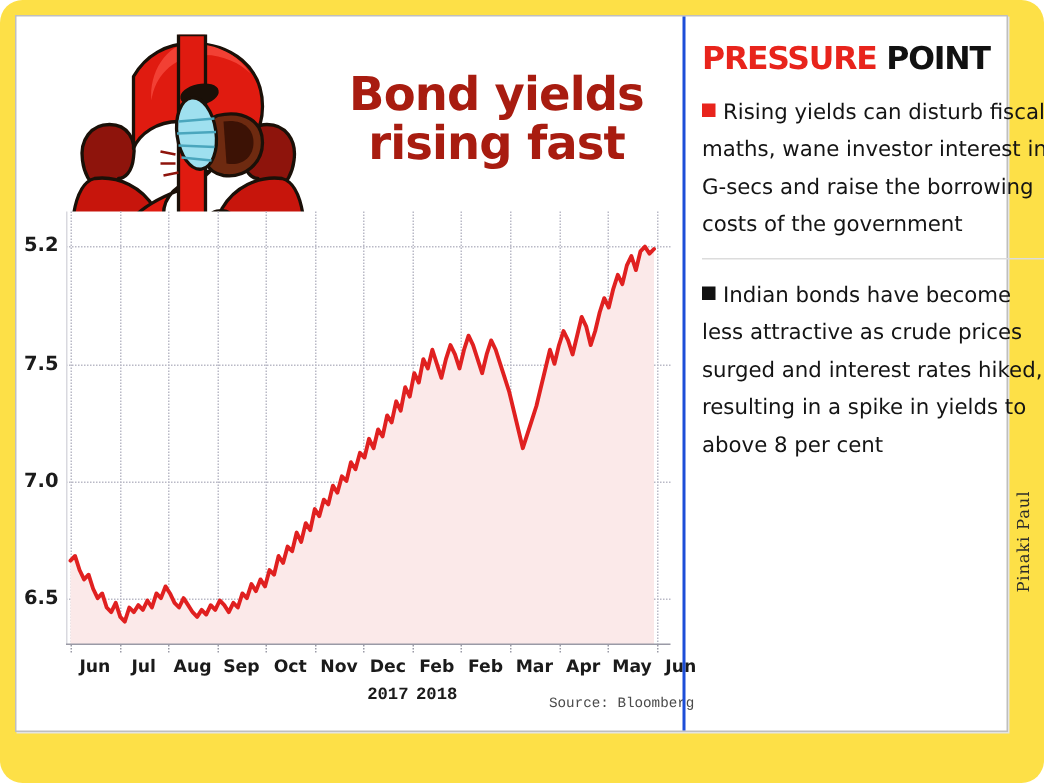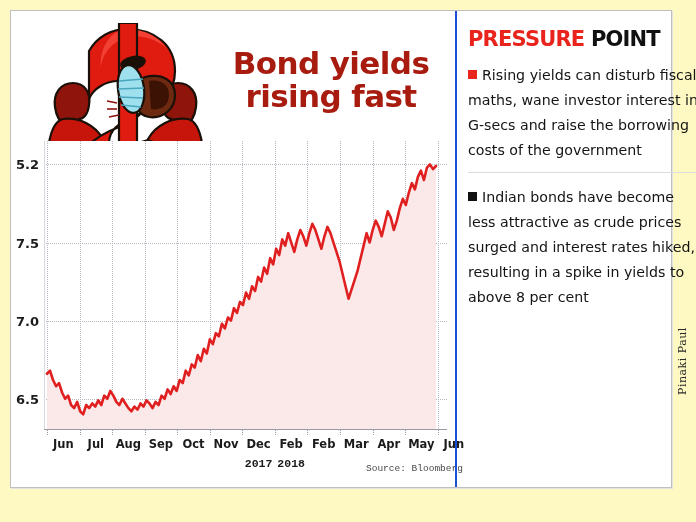--- a/index.html
+++ b/index.html
@@ -1,21 +1,21 @@
 <!DOCTYPE html>
 <html><head>
 <meta charset="utf-8">
 <style>
   html,body{margin:0;padding:0;}
   body{
     width:696px;height:522px;background:#ffffff;
     font-family:"Liberation Sans",sans-serif;overflow:hidden;position:relative;
   }
   #infographic{
-    position:absolute;left:0;top:0;width:696px;height:522px;background:#fef9c3;
+    position:absolute;left:0;top:0;width:696px;height:522px;background:#fde047;border-radius:15px;
   }
   
   .frame{
     position:absolute;left:10px;top:10px;width:662px;height:478px;
     border:1px solid #bfbfbf;background:#fff;box-sizing:border-box;
     box-shadow:1px 1px 0 #e3e3e3;
   }
   
   .chart-panel{
     position:absolute;left:11px;top:11px;width:443px;height:476px;

